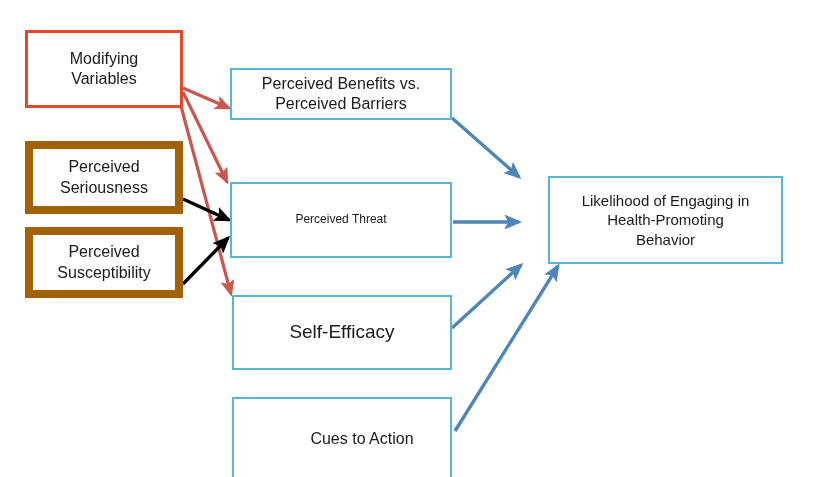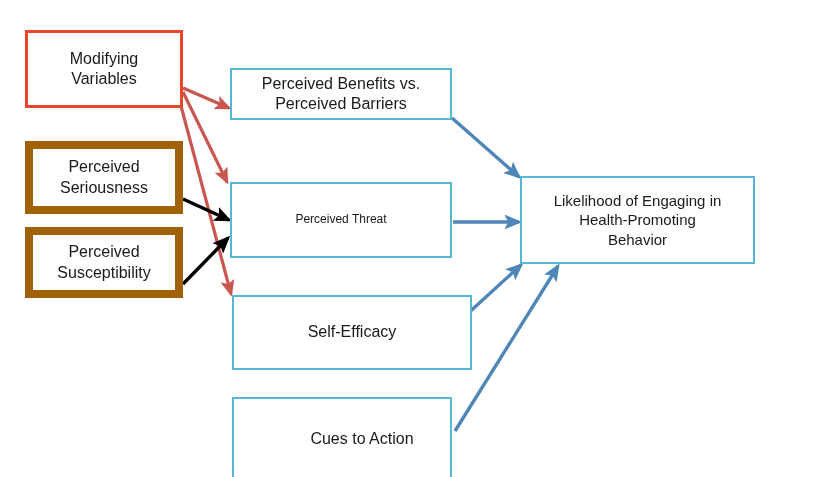--- a/index.html
+++ b/index.html
@@ -88,26 +88,26 @@
         <span class="node-label">Perceived
 Susceptibility</span>
       </div>
       <div class="node node-blue" style="left: 230px; top: 68px; width: 222px; height: 52px; font-size: 16px;">
         <span class="node-label">Perceived Benefits vs.
 Perceived Barriers</span>
       </div>
       <div class="node node-blue" style="left: 230px; top: 182px; width: 222px; height: 76px; font-size: 12px;">
         <span class="node-label">Perceived Threat</span>
       </div>
-      <div class="node node-blue" style="left: 232px; top: 295px; width: 240px; height: 75px; font-size: 16px;">
+      <div class="node node-blue" style="left: 232px; top: 295px; width: 220px; height: 75px; font-size: 19px;">
         <span class="node-label">Self-Efficacy</span>
       </div>
       <div class="node node-blue" style="left: 232px; top: 397px; width: 220px; height: 84px; font-size: 16px; padding-left: 40px;">
         <span class="node-label">Cues to Action</span>
       </div>
-      <div class="node node-blue" style="left: 520px; top: 176px; width: 235px; height: 88px; font-size: 15px;">
+      <div class="node node-blue" style="left: 548px; top: 176px; width: 235px; height: 88px; font-size: 15px;">
         <span class="node-label">Likelihood of Engaging in
 Health-Promoting
 Behavior</span>
       </div>
     </div>
 
 </div>
 
 </body></html>

